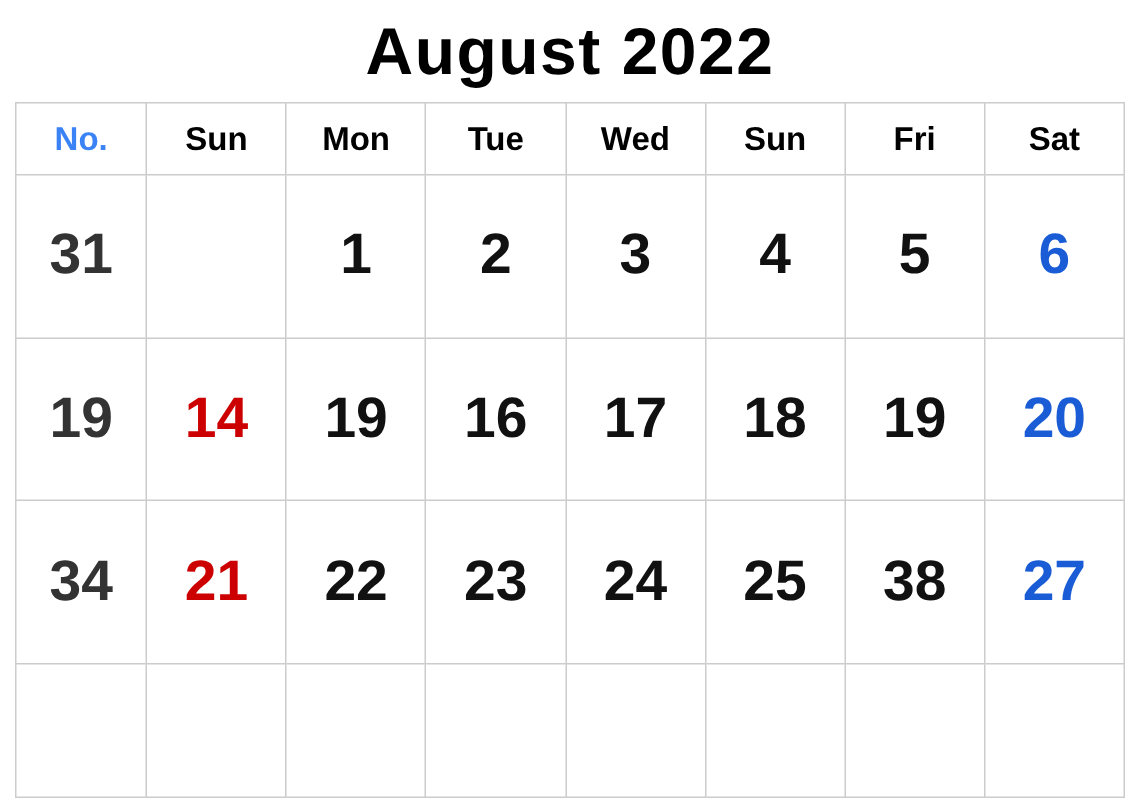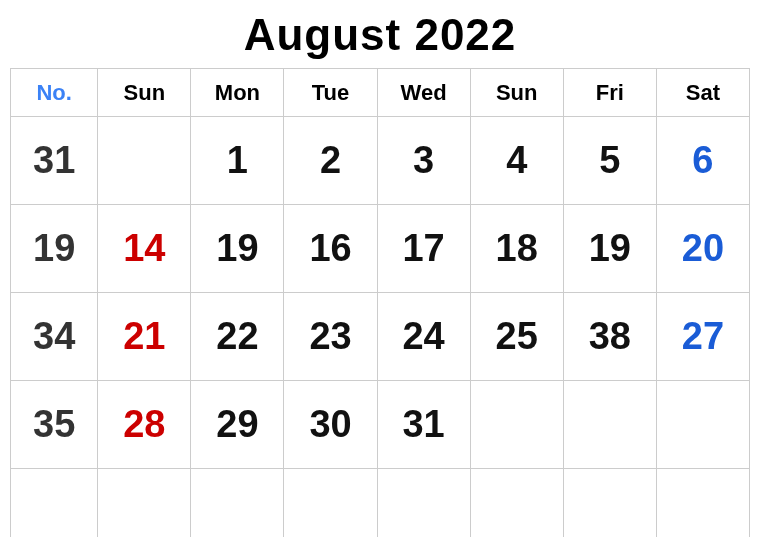--- a/index.html
+++ b/index.html
@@ -104,30 +104,20 @@
         <td class="week-no">34</td>
         <td class="sun">21</td>
         <td class="regular">22</td>
         <td class="regular">23</td>
         <td class="regular">24</td>
         <td class="regular">25</td>
         <td class="regular">38</td>
         <td class="sat">27</td>
       </tr>
       <tr>
-        <td class="week-no">35</td>
-        <td class="sun">28</td>
-        <td class="regular">29</td>
-        <td class="regular">30</td>
-        <td class="regular">31</td>
-        <td class="empty"></td>
-        <td class="empty"></td>
-        <td class="empty"></td>
-      </tr>
-      <tr>
         <td class="week-no"></td>
         <td class="empty"></td>
         <td class="empty"></td>
         <td class="empty"></td>
         <td class="empty"></td>
         <td class="empty"></td>
         <td class="empty"></td>
         <td class="empty"></td>
       </tr>
     </tbody>

